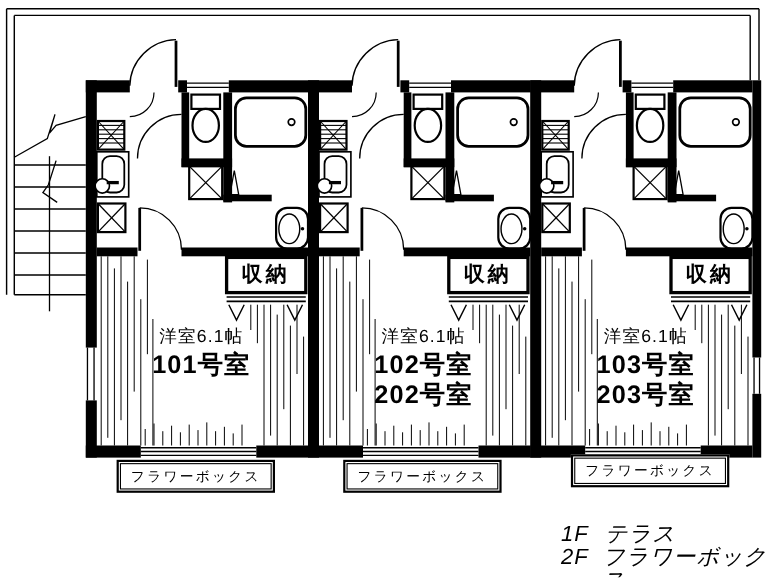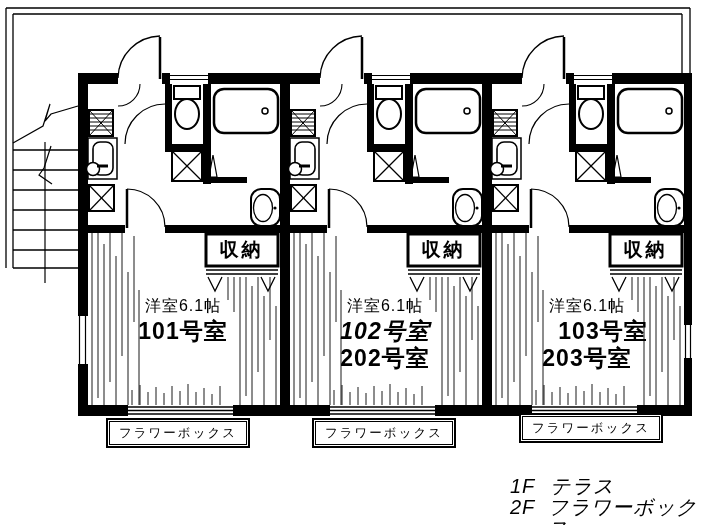--- a/index.html
+++ b/index.html
@@ -199,26 +199,26 @@
       <line x1="685.5" y1="325" x2="685.5" y2="358" stroke="#000" stroke-width="1.2"></line>
       <line x1="690.5" y1="325" x2="690.5" y2="358" stroke="#000" stroke-width="1.2"></line>
     </g>
   </svg>
 
   <div class="lbl unit-label size-label" style="left:99px;top:296px;">洋室6.1帖</div>
   <div class="lbl unit-label room-label" style="left:99px;top:318px;">101号室</div>
   <div class="lbl closet-label" style="left:205px;top:235px;">収納</div>
 
   <div class="lbl unit-label size-label" style="left:301px;top:296px;">洋室6.1帖</div>
-  <div class="lbl unit-label room-label" style="left:301px;top:318px;font-style:italic;">102号室</div>
+  <div class="lbl unit-label room-label" style="left:301px;top:318px;">102号室</div>
   <div class="lbl unit-label room-label" style="left:301px;top:345px;">202号室</div>
   <div class="lbl closet-label" style="left:407px;top:235px;">収納</div>
 
   <div class="lbl unit-label size-label" style="left:503px;top:296px;">洋室6.1帖</div>
-  <div class="lbl unit-label room-label" style="left:503px;top:318px;padding-left:16px;">103号室</div>
+  <div class="lbl unit-label room-label" style="left:503px;top:318px;">103号室</div>
   <div class="lbl unit-label room-label" style="left:503px;top:345px;">203号室</div>
   <div class="lbl closet-label" style="left:609px;top:235px;">収納</div>
 
   <div class="flower-box" style="left:106px;top:418px;">
     <div class="inner">
       <span class="txt">フラワーボックス</span>
     </div>
   </div>
   <div class="flower-box" style="left:312px;top:418px;">
     <div class="inner">

